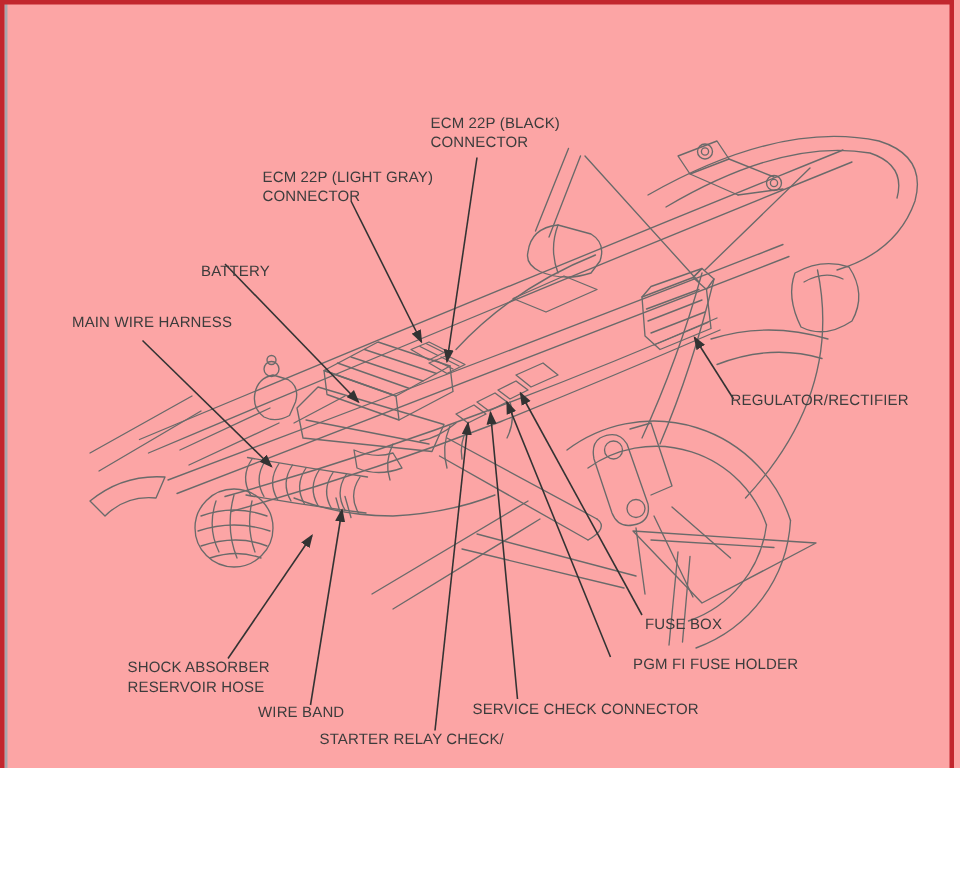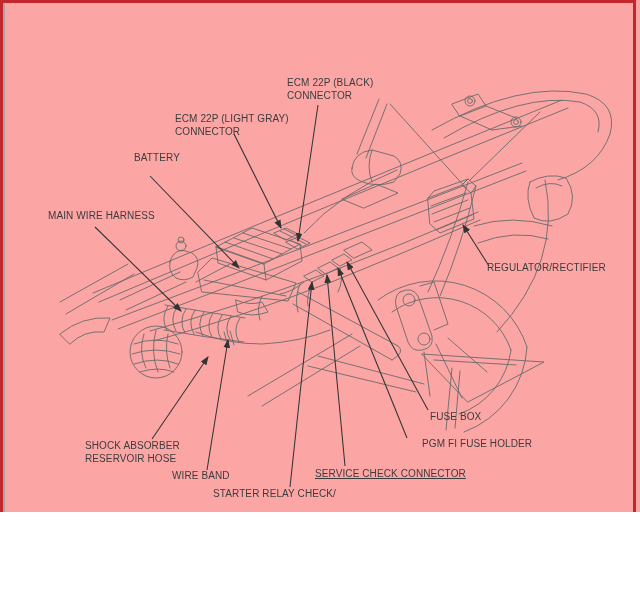--- a/index.html
+++ b/index.html
@@ -193,41 +193,41 @@
   <div class="label" style="left:287px;top:77px;">
     <span>ECM 22P (BLACK)</span>
     <span>CONNECTOR</span>
   </div>
 
   <div class="label" style="left:175px;top:113px;">
     <span>ECM 22P (LIGHT GRAY)</span>
     <span>CONNECTOR</span>
   </div>
 
-  <div class="label" style="left:134px;top:152px;">
+  <div class="label" style="left:134px;top:176px;">
     <span>BATTERY</span>
   </div>
 
   <div class="label" style="left:48px;top:210px;">
     <span>MAIN WIRE HARNESS</span>
   </div>
 
   <div class="label" style="left:487px;top:262px;">
     <span>REGULATOR/RECTIFIER</span>
   </div>
 
   <div class="label" style="left:430px;top:411px;">
     <span>FUSE BOX</span>
   </div>
 
   <div class="label" style="left:386px;top:438px;padding-left:36px;">
     <span>PGM FI FUSE HOLDER</span>
   </div>
 
-  <div class="label" style="left:315px;top:468px;text-decoration:underline;">
+  <div class="label" style="left:315px;top:468px;">
     <span>SERVICE CHECK CONNECTOR</span>
   </div>
 
   <div class="label" style="left:213px;top:488px;">
     <span>STARTER RELAY CHECK/</span>
   </div>
 
   <div class="label" style="left:172px;top:470px;">
     <span>WIRE BAND</span>
   </div>

